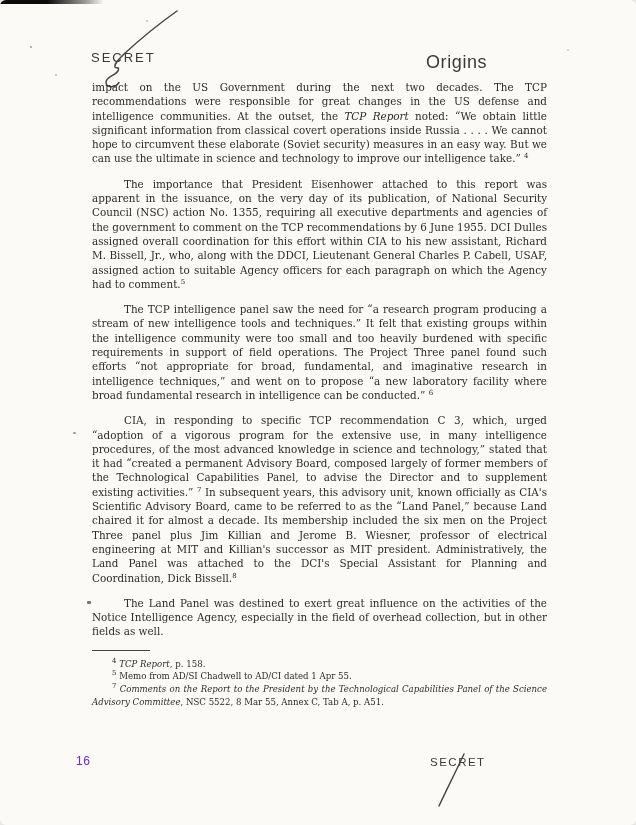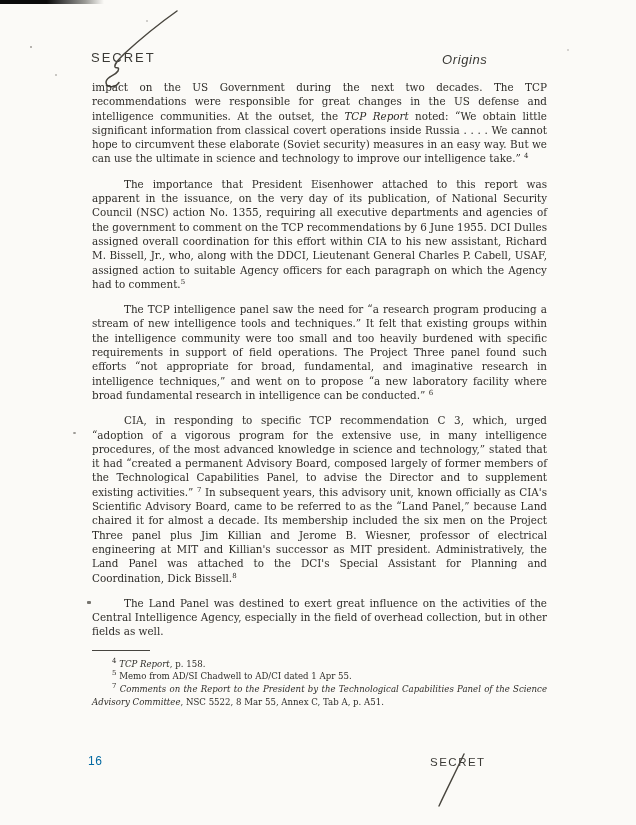--- a/index.html
+++ b/index.html
@@ -8,20 +8,21 @@
   }
   html,body{margin:0;padding:0;background:#e8e6e1;}
   .page{
     position:relative;
     width:636px;height:825px;
     margin:0 auto;
     background:var(--paper);
     color:var(--ink);
     overflow:hidden;
     font-family:"DejaVu Serif", serif;
+    border-radius:6px;
   }
   
   .artifact-bar{
     position:absolute;top:0;left:0;width:104px;height:4px;
     background:linear-gradient(to right,#0b0b0b 0%,#0b0b0b 45%,#4d4d4d 62%,#9a9a96 82%,rgba(200,200,196,0) 100%);
   }
   .speck{position:absolute;border-radius:50%;background:#55524c;}
   .speck.s1{left:30px;top:46px;width:2px;height:2px;opacity:.55;}
   .speck.s2{left:55px;top:74px;width:2px;height:2px;opacity:.4;}
   .speck.s3{left:146px;top:20px;width:2px;height:2px;opacity:.35;}
@@ -30,41 +31,41 @@
   .speck.s6{left:87px;top:601px;width:4px;height:3px;opacity:.8;border-radius:1px;}
   .speck.s7{left:567px;top:49px;width:2px;height:2px;opacity:.3;}
 
   .hdr-secret{
     position:absolute;left:91px;top:50px;
     font-family:"Liberation Sans", sans-serif;
     font-size:13px;letter-spacing:2px;color:#3b3a36;
   }
   .hdr-swoosh{position:absolute;left:84px;top:5px;width:100px;height:85px;overflow:visible;pointer-events:none;}
   .hdr-origins{
-    position:absolute;left:442px;top:52px;
+    position:absolute;left:426px;top:52px;
     font-family:"Liberation Sans", sans-serif;
-    font-style:italic;font-size:13px;letter-spacing:.6px;color:#3b3a36;
+    font-size:18px;letter-spacing:.6px;color:#3b3a36;
   }
   .body-col{
     position:absolute;left:92px;top:80px;width:455px;
     font-size:10.4px;line-height:14.3px;
     text-align:justify;
   }
   .para{margin:0 0 11px 0;text-indent:32px;}
   .para.no-indent{text-indent:0;}
   sup.fnref{font-size:7px;line-height:0;vertical-align:super;letter-spacing:0;}
   .fn-rule{
     width:58px;height:0;border-top:1.3px solid #46443f;
     margin:7px 0 7px 0;
   }
   .footnotes{font-size:8.6px;line-height:12.7px;text-align:justify;}
   .fn{margin:0;text-indent:20px;}
   .ftr-pagenum{
-    position:absolute;left:88px;top:754px;
-    font-family:"Liberation Sans", sans-serif;font-size:12px;color:#0369a1;letter-spacing:.5px;
+    position:absolute;left:76px;top:754px;
+    font-family:"Liberation Sans", sans-serif;font-size:12px;color:#6d28d9;letter-spacing:.5px;
   }
   .ftr-secret{
     position:absolute;left:430px;top:756px;
     font-family:"Liberation Sans", sans-serif;font-size:11.5px;letter-spacing:1.5px;color:#3b3a36;
   }
   .ftr-swoosh{position:absolute;left:-2px;top:-4px;width:45px;height:58px;overflow:visible;pointer-events:none;}
   i{}
 </style>
 </head>
 <body>
@@ -87,21 +88,21 @@
     <path d="M 93,6 C 76,18 52,38 40,49 C 34,55 30,59 31,62 C 32,64 36,61 34,66 C 31,71 23,71 22,77 C 22,83 31,83.5 35,77.5" fill="none" stroke="#49463f" stroke-width="1.5" stroke-linecap="round"></path>
   </svg>
   <div class="hdr-origins">Origins</div>
 
   <div class="body-col">
     <div>
         <p class="para no-indent"><span>impact on the US Government during the next two decades. The TCP recommendations were responsible for great changes in the US defense and intelligence communities. At the outset, the </span><i>TCP Report</i><span> noted: “We obtain little significant information from classical covert operations inside Russia . . . . We cannot hope to circumvent these elaborate (Soviet security) measures in an easy way. But we can use the ultimate in science and technology to improve our intelligence take.” </span><sup class="fnref">4</sup></p>
         <p class="para"><span>The importance that President Eisenhower attached to this report was apparent in the issuance, on the very day of its publication, of National Security Council (NSC) action No. 1355, requiring all executive departments and agencies of the government to comment on the TCP recommendations by 6 June 1955. DCI Dulles assigned overall coordination for this effort within CIA to his new assistant, Richard M. Bissell, Jr., who, along with the DDCI, Lieutenant General Charles P. Cabell, USAF, assigned action to suitable Agency officers for each paragraph on which the Agency had to comment.</span><sup class="fnref">5</sup></p>
         <p class="para"><span>The TCP intelligence panel saw the need for “a research program producing a stream of new intelligence tools and techniques.” It felt that existing groups within the intelligence community were too small and too heavily burdened with specific requirements in support of field operations. The Project Three panel found such efforts “not appropriate for broad, fundamental, and imaginative research in intelligence techniques,” and went on to propose “a new laboratory facility where broad fundamental research in intelligence can be conducted.” </span><sup class="fnref">6</sup></p>
         <p class="para"><span>CIA, in responding to specific TCP recommendation C 3, which, urged “adoption of a vigorous program for the extensive use, in many intelligence procedures, of the most advanced knowledge in science and technology,” stated that it had “created a permanent Advisory Board, composed largely of former members of the Technological Capabilities Panel, to advise the Director and to supplement existing activities.” </span><sup class="fnref">7</sup><span> In subsequent years, this advisory unit, known officially as CIA's Scientific Advisory Board, came to be referred to as the “Land Panel,” because Land chaired it for almost a decade. Its membership included the six men on the Project Three panel plus Jim Killian and Jerome B. Wiesner, professor of electrical engineering at MIT and Killian's successor as MIT president. Administratively, the Land Panel was attached to the DCI's Special Assistant for Planning and Coordination, Dick Bissell.</span><sup class="fnref">8</sup></p>
-        <p class="para"><span>The Land Panel was destined to exert great influence on the activities of the Central Intelligence Agency, especially in the field of overhead collection, but in other fields as well.</span></p>
+        <p class="para"><span>The Land Panel was destined to exert great influence on the activities of the Notice Intelligence Agency, especially in the field of overhead collection, but in other fields as well.</span></p>
       </div>
     <div class="fn-rule"></div>
     <div class="footnotes">
         <p class="fn"><sup class="fnref">4</sup> <i>TCP Report</i><span>, p. 158.</span></p>
         <p class="fn"><sup class="fnref">5</sup> <span>Memo from AD/SI Chadwell to AD/CI dated 1 Apr 55.</span></p>
         <p class="fn"><sup class="fnref">7</sup> <i>Comments on the Report to the President by the Technological Capabilities Panel of the Science Advisory Committee</i><span>, NSC 5522, 8 Mar 55, Annex C, Tab A, p. A51.</span></p>
       </div>
   </div>
 
   <div class="ftr-pagenum">16</div>

